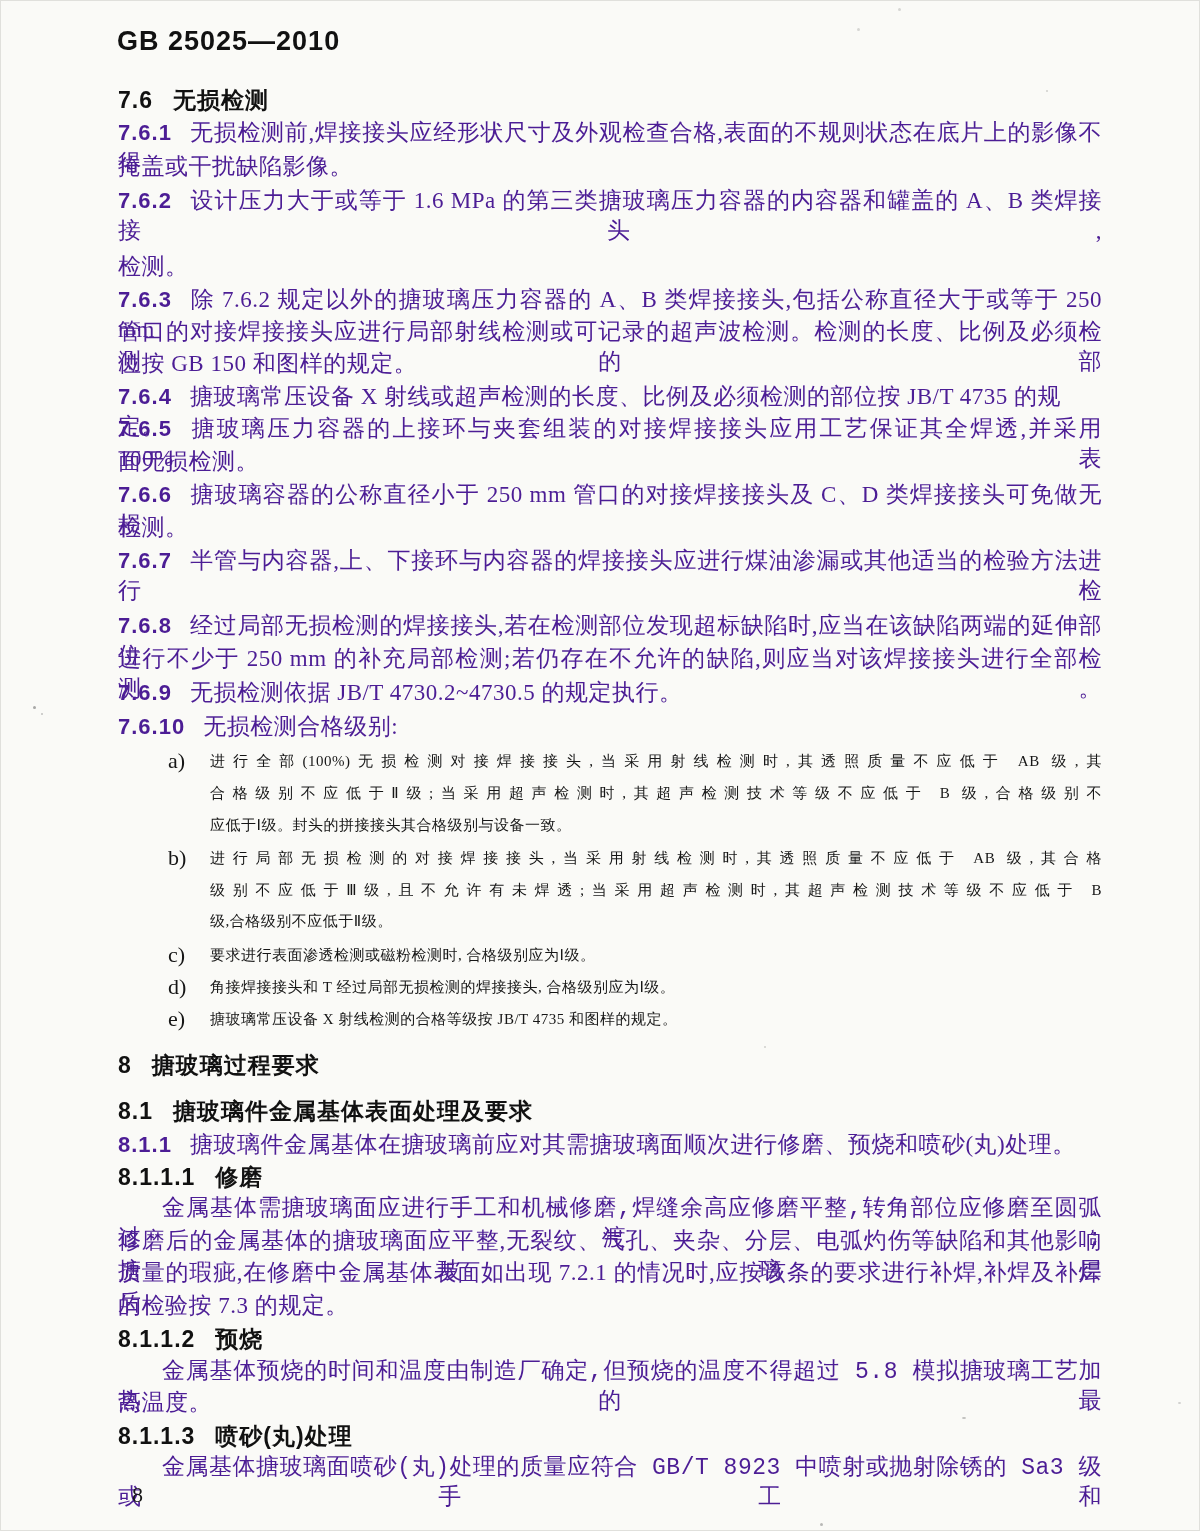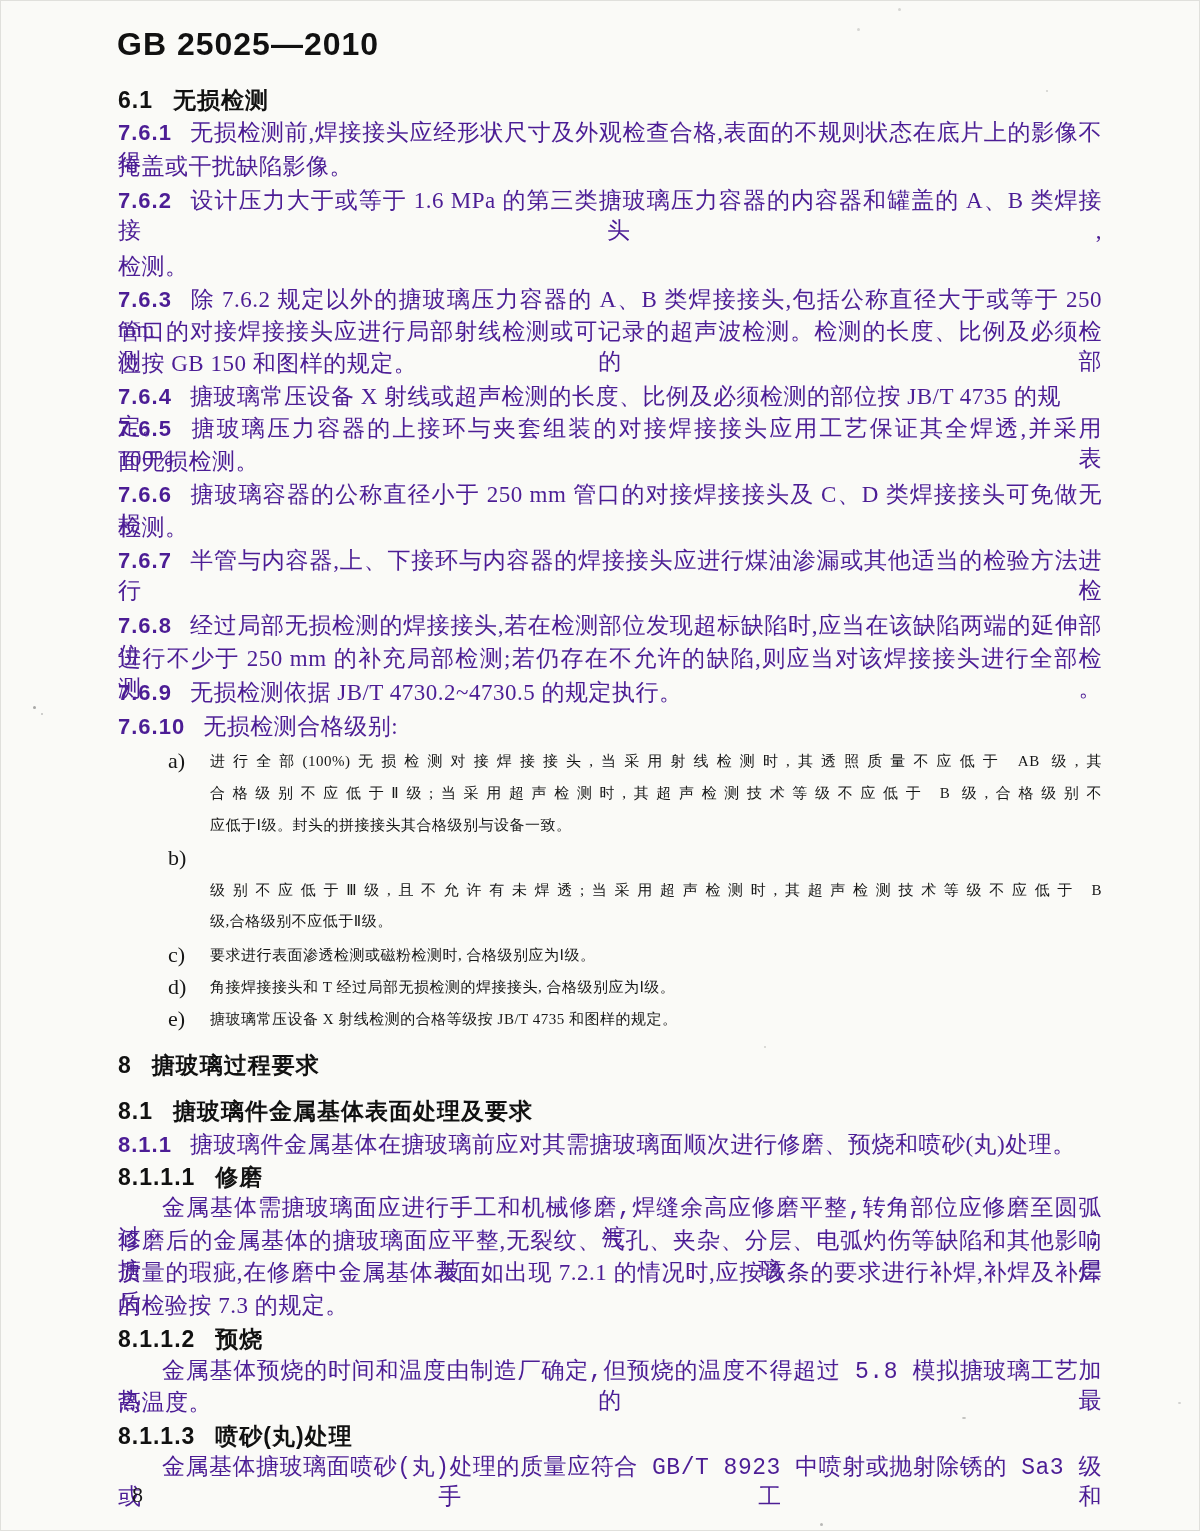--- a/index.html
+++ b/index.html
@@ -40,38 +40,38 @@
     position:absolute;left:168px;
     font-size:22px;line-height:30px;
   }
   .li-text{
     position:absolute;left:210px;width:892px;
     font-size:15px;line-height:30px;letter-spacing:0.5px;
   }
   .doc-code{
     position:absolute;left:117px;top:26px;
     font-family:"Liberation Sans", sans-serif;
-    font-weight:700;font-size:32px;letter-spacing:1px;color:#111;
+    font-weight:700;font-size:27px;letter-spacing:1px;color:#111;
   }
   .page-num{
     position:absolute;left:132px;top:1480px;
     font-size:22px;line-height:30px;
   }
   
   .speck{ position:absolute;background:#555;border-radius:50%; }
 </style>
 </head>
 <body>
 
 <main class="page">
 
   <div class="doc-code">GB 25025—2010</div>
 
   <div class="h" style="top:85px">
-    <span class="hnum">6.1</span><span>无损检测</span>
+    <span class="hnum">7.6</span><span>无损检测</span>
   </div>
 
   <div class="ln j" style="top:118px">
     <span class="num">7.6.1</span><span>无损检测前,焊接接头应经形状尺寸及外观检查合格,表面的不规则状态在底片上的影像不得</span>
   </div>
   <div class="ln" style="top:152px">掩盖或干扰缺陷影像。</div>
 
   <div class="ln j" style="top:186px">
     <span class="num">7.6.2</span><span>设计压力大于或等于 1.6 MPa 的第三类搪玻璃压力容器的内容器和罐盖的 A、B 类焊接接头,</span>
   </div>
@@ -113,20 +113,21 @@
   <div class="ln" style="top:712px">
     <span class="num">7.6.10</span><span>无损检测合格级别:</span>
   </div>
 
   <div class="li-label" style="top:746px">a)</div>
   <div class="li-text j" style="top:746px">进行全部(100%)无损检测对接焊接接头,当采用射线检测时,其透照质量不应低于 AB 级,其</div>
   <div class="li-text j" style="top:778px">合格级别不应低于Ⅱ级;当采用超声检测时,其超声检测技术等级不应低于 B 级,合格级别不</div>
   <div class="li-text" style="top:810px">应低于Ⅰ级。封头的拼接接头其合格级别与设备一致。</div>
 
   <div class="li-label" style="top:843px">b)</div>
+  <div class="li-text j" style="top:843px">进行局部无损检测的对接焊接接头,当采用射线检测时,其透照质量不应低于 AB 级,其合格</div>
   <div class="li-text j" style="top:875px">级别不应低于Ⅲ级,且不允许有未焊透;当采用超声检测时,其超声检测技术等级不应低于 B</div>
   <div class="li-text" style="top:906px">级,合格级别不应低于Ⅱ级。</div>
 
   <div class="li-label" style="top:940px">c)</div>
   <div class="li-text" style="top:940px">要求进行表面渗透检测或磁粉检测时, 合格级别应为Ⅰ级。</div>
 
   <div class="li-label" style="top:972px">d)</div>
   <div class="li-text" style="top:972px">角接焊接接头和 T 经过局部无损检测的焊接接头, 合格级别应为Ⅰ级。</div>
 
   <div class="li-label" style="top:1004px">e)</div>

